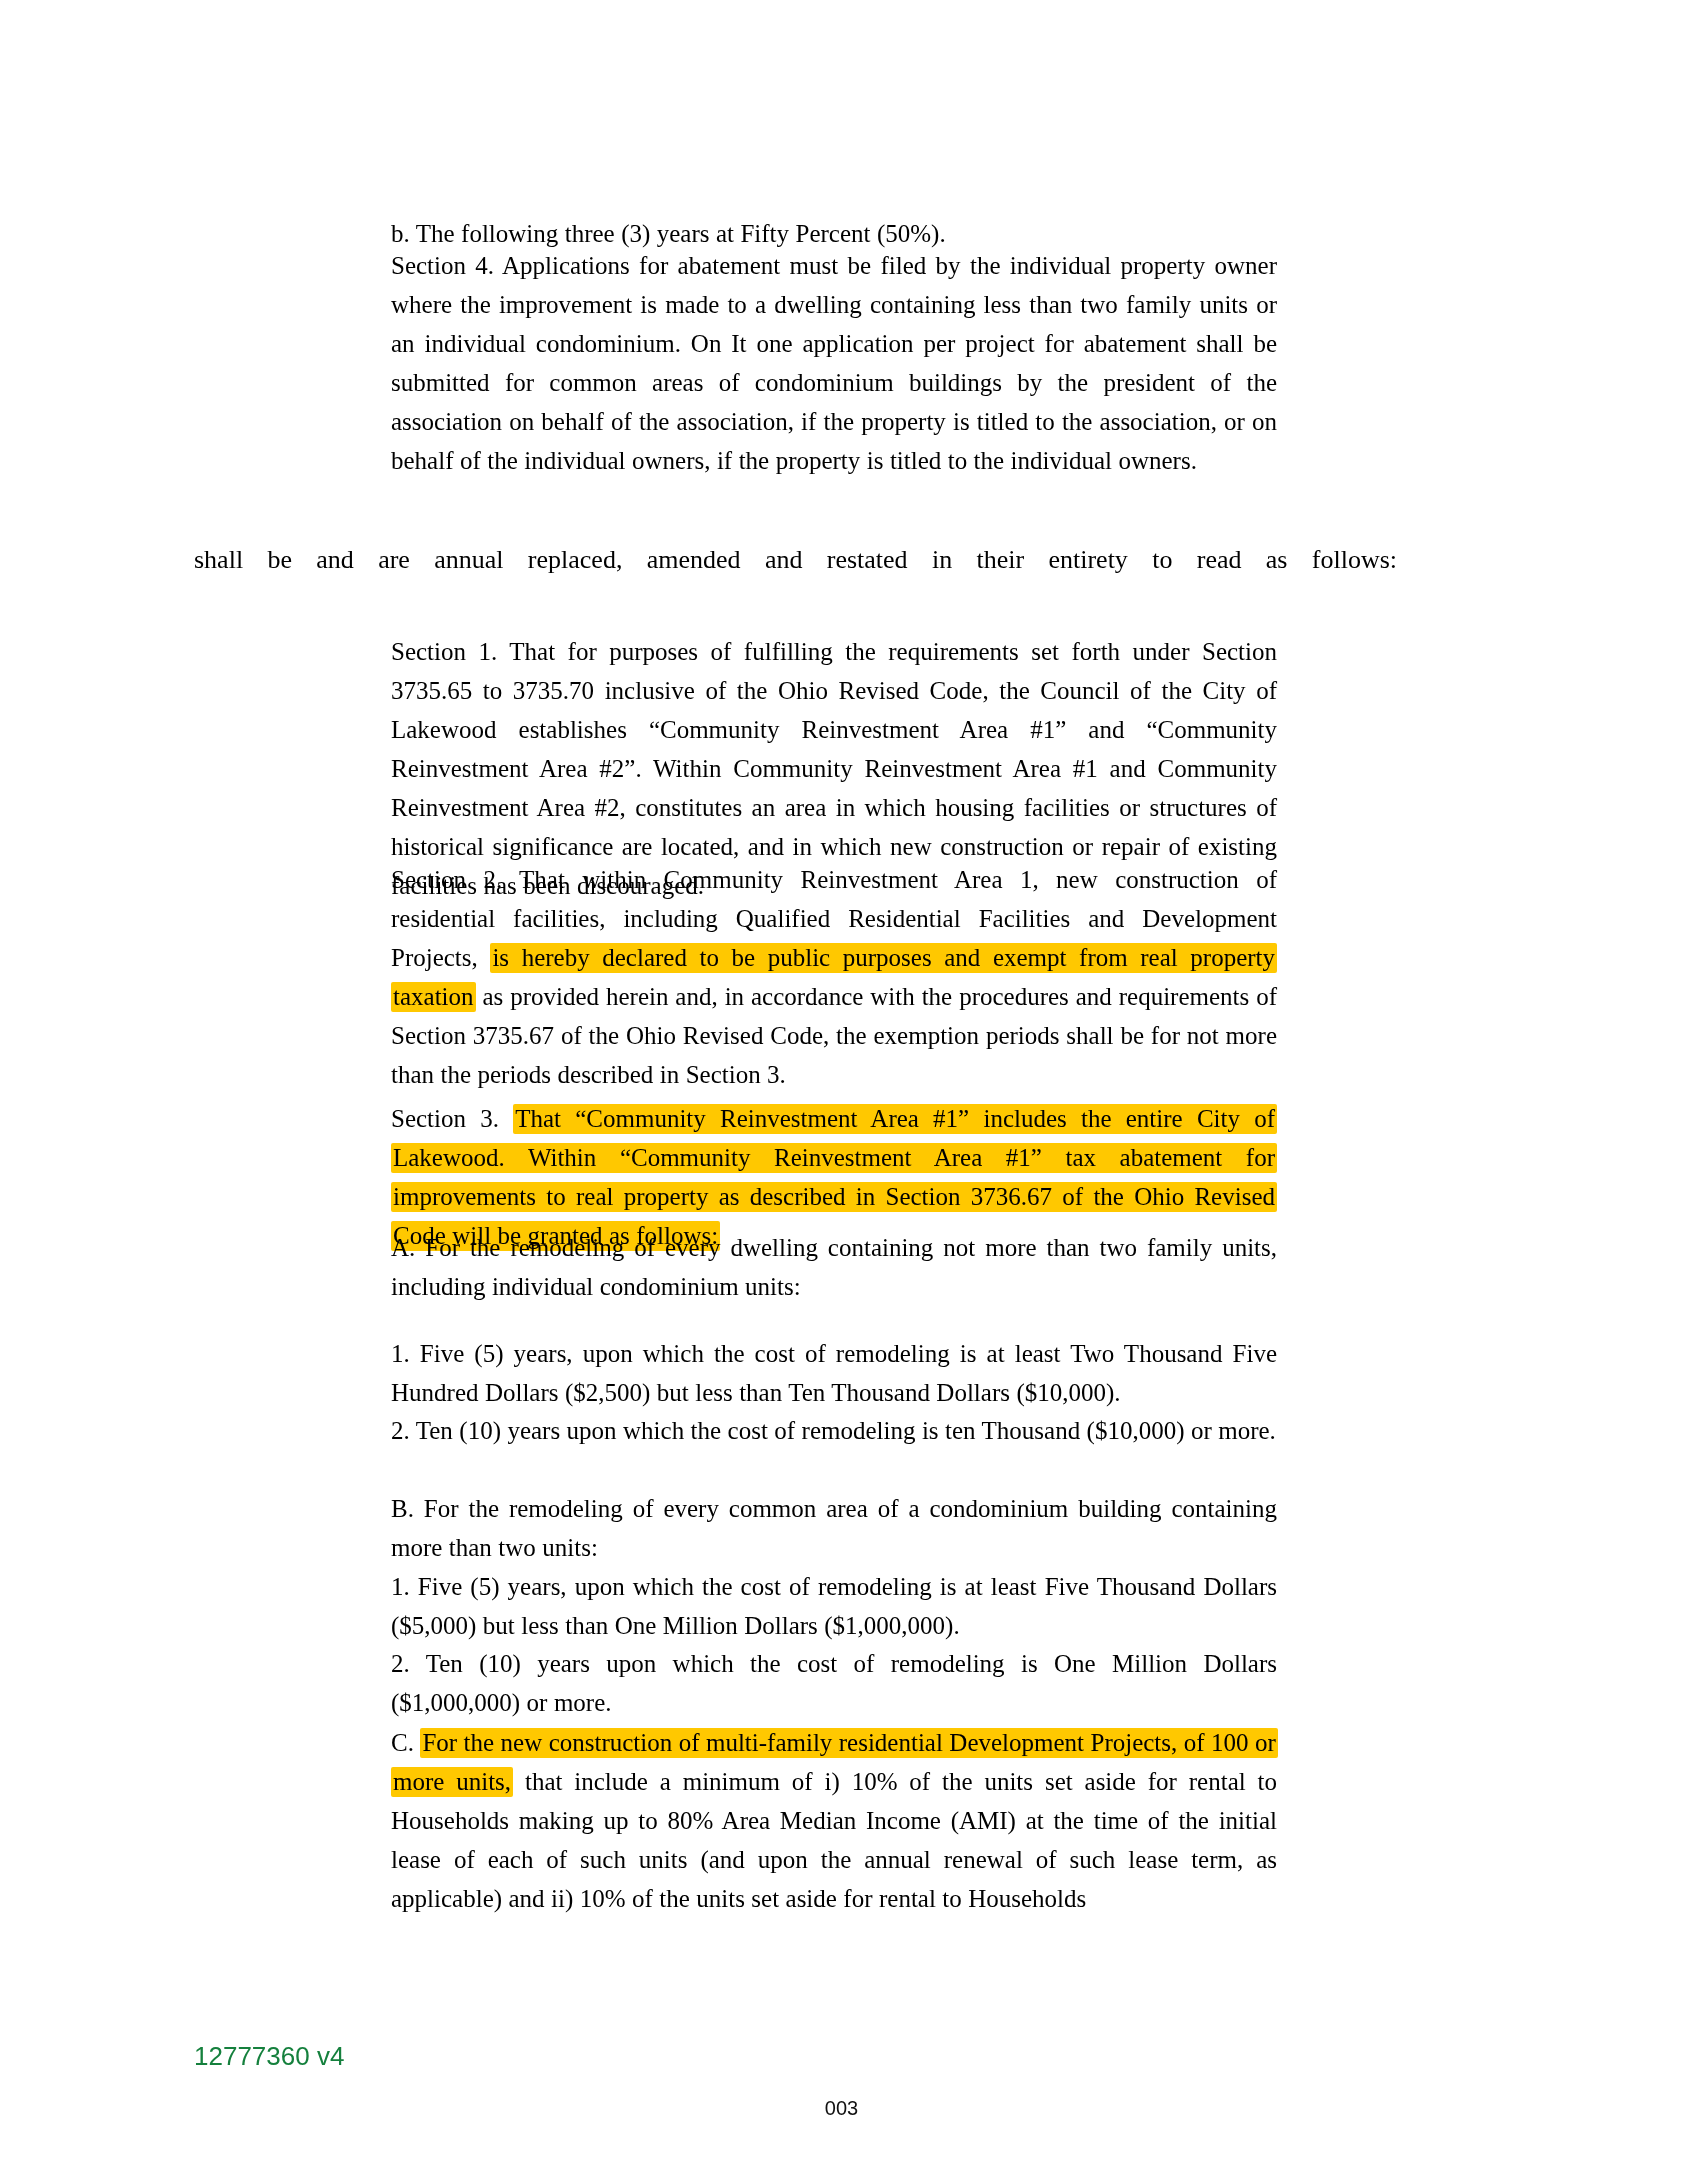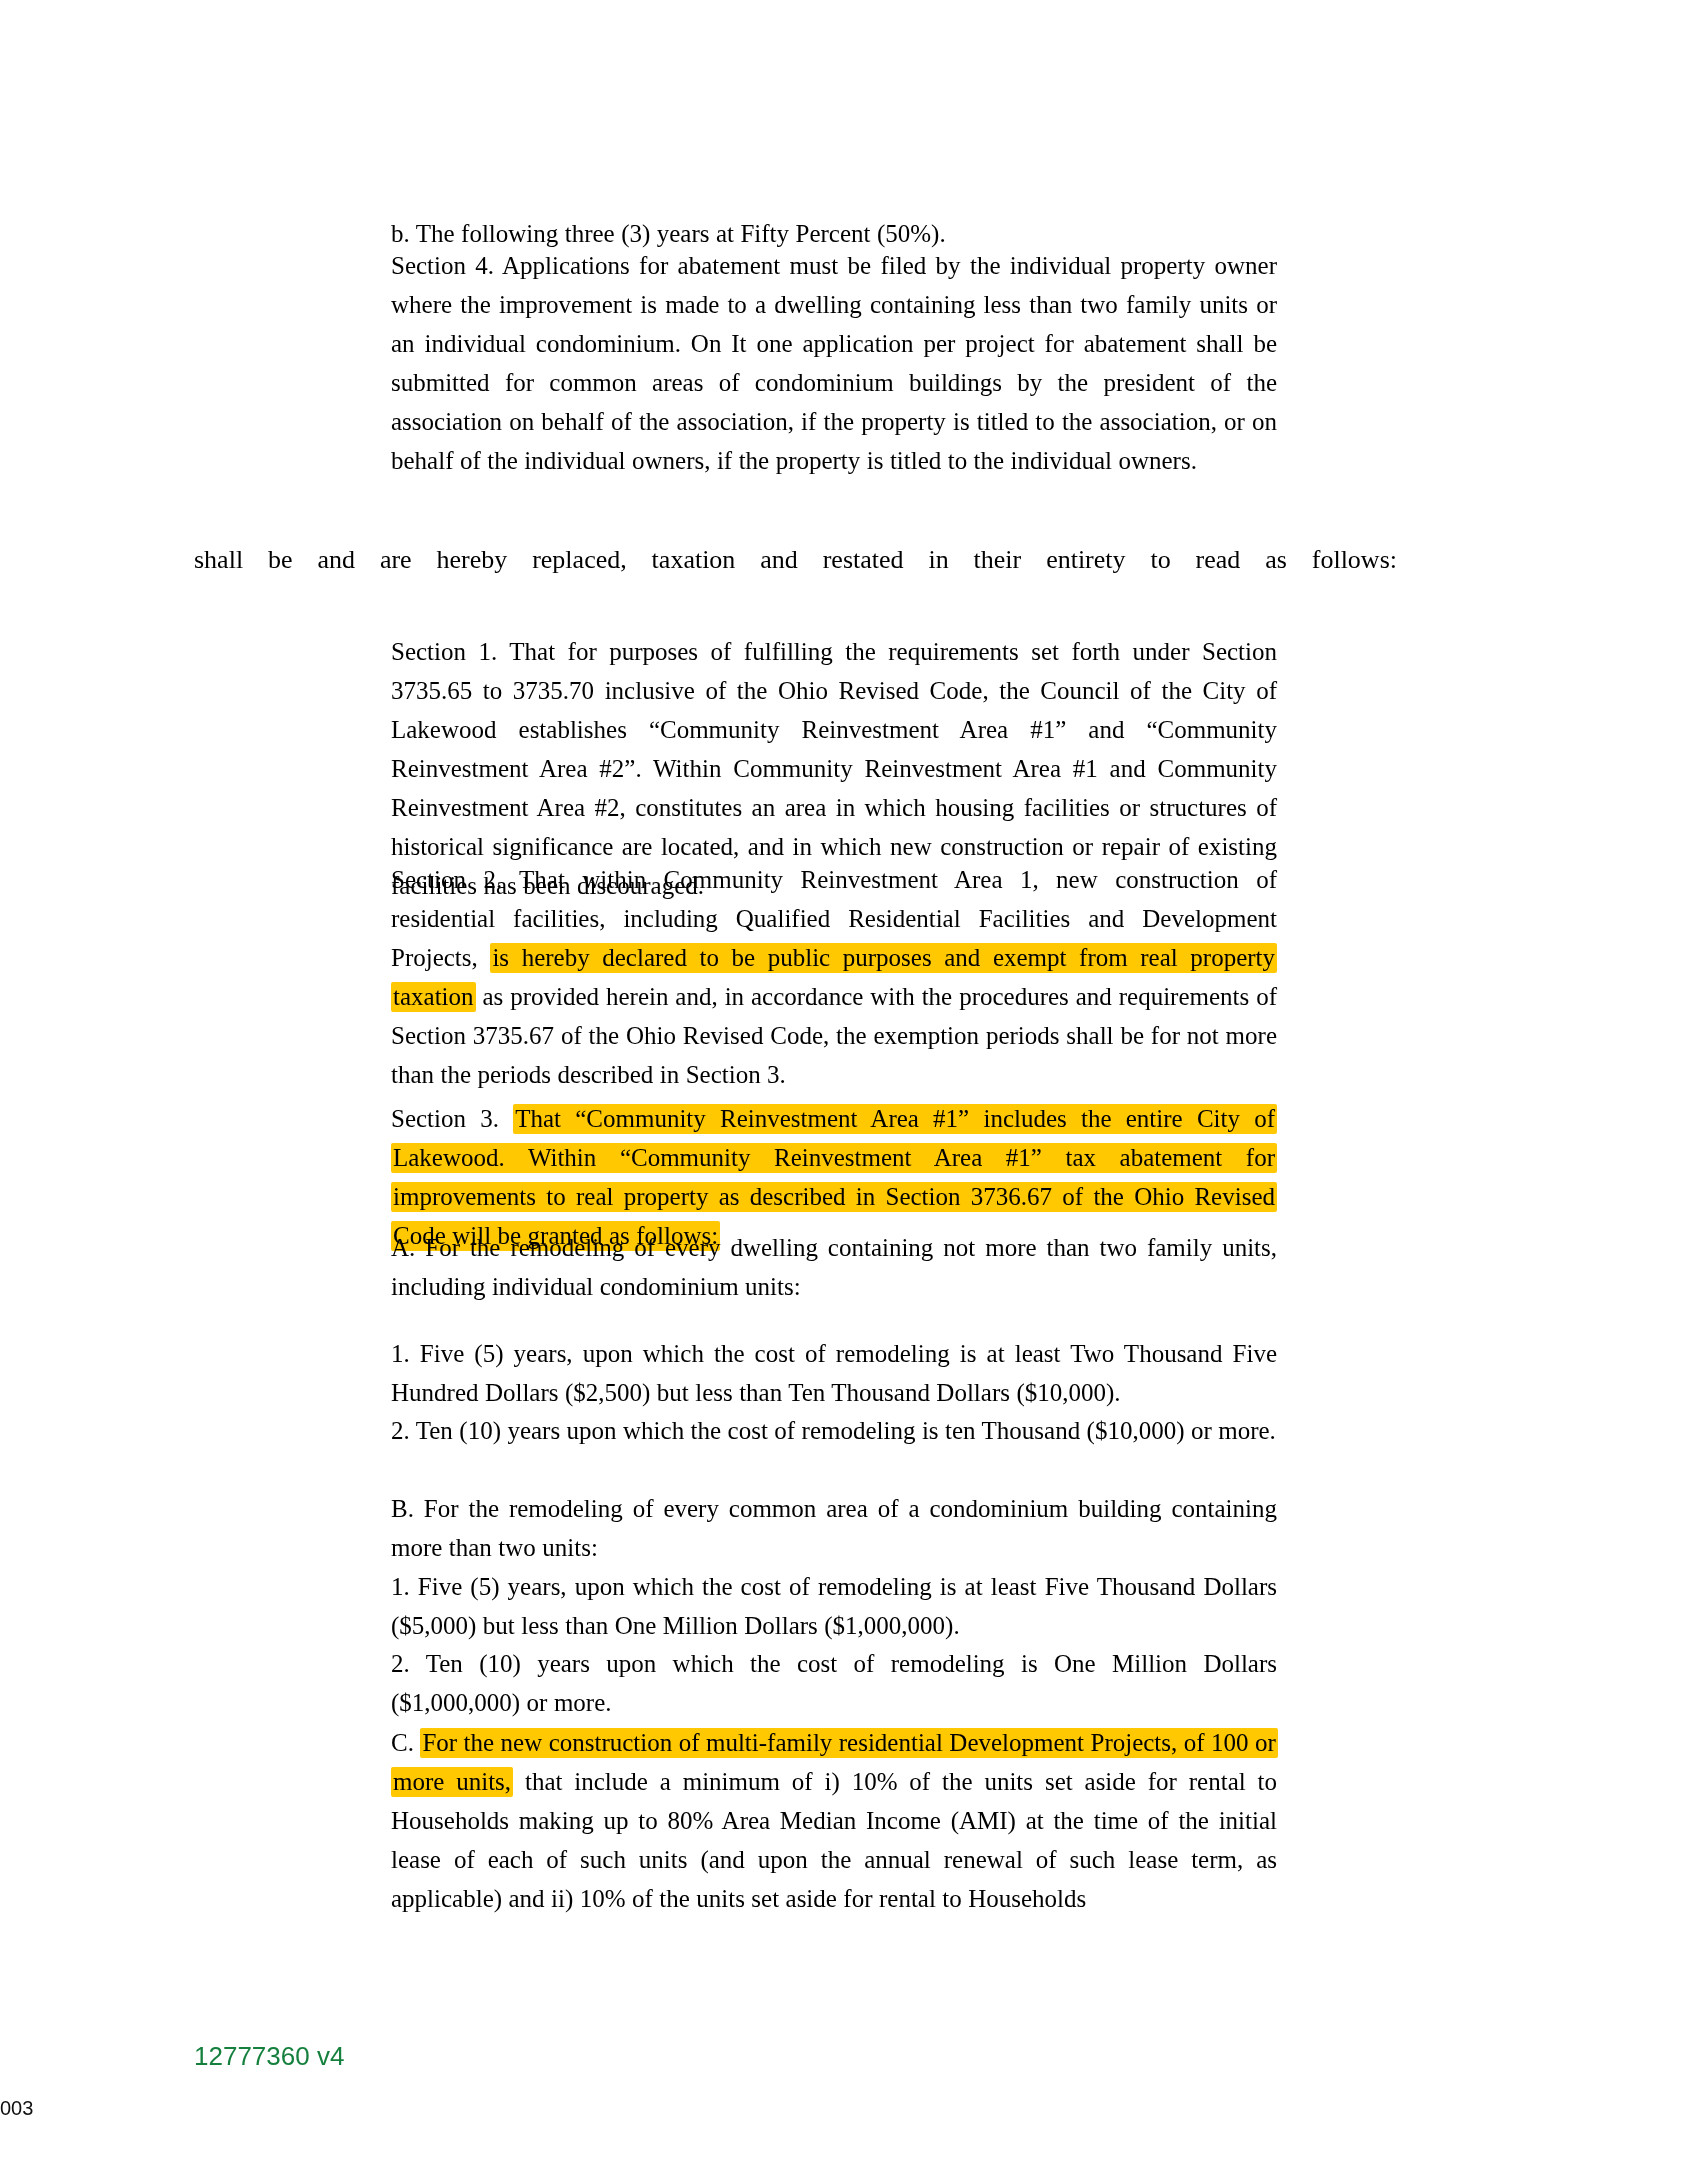--- a/index.html
+++ b/index.html
@@ -67,20 +67,21 @@
     font-family: "Liberation Sans", "DejaVu Sans", sans-serif;
     font-size: 26px;
     color: #15803d;
     letter-spacing: 0px;
   }
   .footer-page {
     position: absolute;
     left: 0;
     top: 2097px;
     width: 1683px;
+    text-align: center;
     font-family: "Liberation Sans", "DejaVu Sans", sans-serif;
     font-size: 20px;
     color: #111111;
   }
 
   
   .ab { position: absolute; left: 0; width: 886px; }
 </style>
 </head>
 <body>
@@ -88,21 +89,21 @@
 <div class="page">
 
   <div class="doc-body">
 
     <p class="para ab" style="top:166px;margin-top:48px;">b. The following three (3) years at Fifty Percent (50%).</p>
 
     <p class="para ab" style="top:246px;">Section 4. Applications for abatement must be filed by the individual property owner where the improvement is made to a dwelling containing less than two family units or an individual condominium. On It one application per project for abatement shall be submitted for common areas of condominium buildings by the president of the association on behalf of the association, if the property is titled to the association, or on behalf of the individual owners, if the property is titled to the individual owners.</p>
 
   </div>
 
-  <p class="full-line" style="top:540px;">shall be and are hereby replaced, taxation and restated in their entirety to read as follows:</p>
+  <p class="full-line" style="top:540px;">shall be and are annual replaced, amended and restated in their entirety to read as follows:</p>
 
   <div class="doc-body">
 
     <p class="para ab" style="top:632px;">Section 1. That for purposes of fulfilling the requirements set forth under Section 3735.65 to 3735.70 inclusive of the Ohio Revised Code, the Council of the City of Lakewood establishes “Community Reinvestment Area #1” and “Community Reinvestment Area #2”. Within Community Reinvestment Area #1 and Community Reinvestment Area #2, constitutes an area in which housing facilities or structures of historical significance are located, and in which new construction or repair of existing facilities has been discouraged.</p>
 
     <p class="para ab" style="top:860px;">
       <span>Section 2.  That within Community Reinvestment Area 1, new construction of residential facilities, including Qualified Residential Facilities and Development Projects, </span><mark class="hl">is hereby declared to be public purposes and exempt from real property taxation</mark><span> as provided herein and, in accordance with the procedures and requirements of Section 3735.67 of the Ohio Revised Code, the exemption periods shall be for not more than the periods described in Section 3.</span>
     </p>
 
     <p class="para ab" style="top:1099px;">

